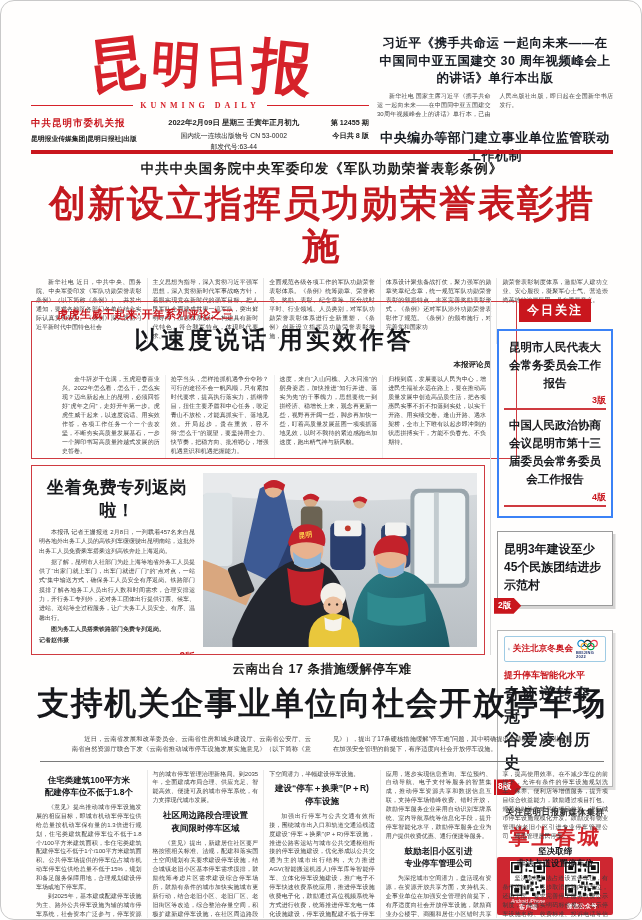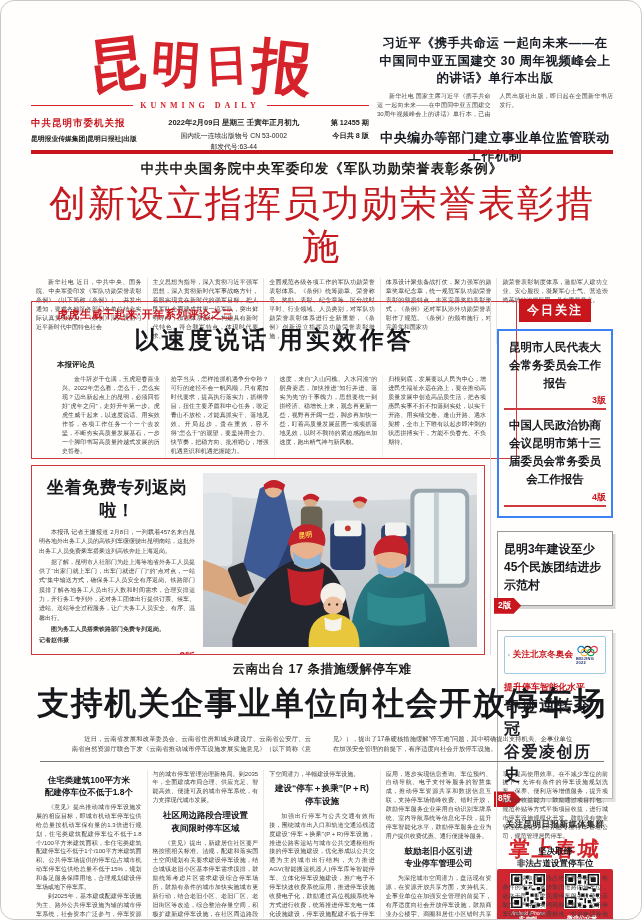--- a/index.html
+++ b/index.html
@@ -30,32 +30,32 @@
            text-align:justify;overflow:hidden;}
   .tn-body1{height:30px;}
   .tn-body p{margin:0;text-indent:2em;}
   .tn-gap{height:7px;}
   .tn-h2{font-size:13px;}
   
   .red-rule{position:absolute;left:30px;top:149px;width:582px;height:4px;background:#c9161d;}
   
   .lead-story{position:absolute;left:30px;top:159px;width:582px;}
   .ls-kicker{text-align:center;font-size:13.5px;font-weight:900;color:#1d1d1d;letter-spacing:1px;}
-  .ls-headline{text-align:center;font-size:37px;font-weight:400;color:#c41a20;letter-spacing:2px;
+  .ls-headline{text-align:center;font-size:37px;font-weight:700;color:#c41a20;letter-spacing:2px;
                line-height:1.15;margin-top:5px;}
   .ls-cols{display:flex;margin-top:10px;height:66px;overflow:hidden;}
   .ls-col{flex:1;font-size:6px;line-height:1.5;color:#3d3d3d;text-align:justify;padding:0 5px;}
   .ls-col+.ls-col{border-left:1px solid #e4e4e4;}
   .ls-col p{margin:0;text-indent:2em;}
   
   .commentary{position:absolute;left:30px;top:300px;width:486px;height:158px;border:1px solid #cf3a40;
               box-sizing:border-box;padding:5px 25px;overflow:hidden;}
   .cm-eyebrow{color:#c9161d;font-weight:900;font-size:11px;letter-spacing:.5px;}
   .cm-title{text-align:center;font-size:24px;font-weight:900;color:#17181c;letter-spacing:3px;margin-top:2px;}
-  .cm-byline{text-align:left;font-size:7.5px;font-weight:bold;color:#222;margin:4px 0 5px;}
+  .cm-byline{text-align:right;font-size:7.5px;font-weight:bold;color:#222;margin:4px 0 5px;}
   .cm-cols{display:flex;height:88px;overflow:hidden;}
   .cm-col{flex:1;font-size:6px;line-height:1.5;color:#3d3d3d;text-align:justify;padding:0 5px;}
   .cm-col+.cm-col{border-left:1px solid #eee;}
   .cm-col p{margin:0;text-indent:2em;}
   
   .photo-box{position:absolute;left:30px;top:464px;width:454px;height:190px;border:1px solid #cf3a40;
              box-sizing:border-box;padding:7px;display:flex;gap:8px;overflow:hidden;}
   .ps-text{width:156px;flex:none;}
   .ps-title{font-size:17px;font-weight:900;color:#17181c;text-align:center;margin:3px 0 6px;letter-spacing:.5px;}
   .ps-text p{margin:0 0 2px;font-size:6px;line-height:1.55;color:#3d3d3d;text-align:justify;text-indent:2em;}
@@ -75,21 +75,21 @@
               padding-bottom:1px;margin:2px 0 7px;}
   .brief-box{border:1px solid #9a9a9a;box-shadow:2.5px 3px 0 rgba(0,0,0,.16);margin-top:13px;
              padding:8px 6px 11px;position:relative;}
   .brief-title{font-size:12px;font-weight:900;color:#17181c;line-height:1.5;text-align:left;}
   .ribbon{position:absolute;left:-4px;bottom:-9px;background:#c9161d;color:#fff;font-size:8.5px;
           font-weight:900;padding:2px 10px 2px 4px;
           clip-path:polygon(0 0,72% 0,100% 50%,72% 100%,0 100%);}
   .oly-box{border:1px solid #b5b5b5;box-shadow:2.5px 3px 0 rgba(0,0,0,.12);margin-top:24px;
            padding:5px 6px 12px;position:relative;}
   .oly-strip{border:1.5px solid #9fcbe4;border-radius:2px;display:flex;align-items:center;gap:3px;
-             padding:8px 3px;}
+             padding:2px 3px;}
   .oly-label{color:#c9161d;font-weight:900;font-size:8.6px;white-space:nowrap;flex:1;text-align:center;}
   .oly-rings{display:flex;flex-direction:column;align-items:center;line-height:1;}
   .rings-cap{font-size:4px;color:#1d2f6b;font-weight:bold;letter-spacing:.3px;}
   .oly-event{color:#c9161d;font-weight:900;font-size:9px;margin-top:7px;}
   .oly-line{font-size:16px;font-weight:900;color:#1d1f24;letter-spacing:1.5px;line-height:1.45;}
   .media{text-align:center;margin-top:20px;}
   .media-lead{font-size:8.5px;font-weight:900;color:#2e2e2e;letter-spacing:.5px;}
   .media-brand{font-size:21px;font-weight:900;color:#d3252b;letter-spacing:2px;margin-top:4px;
                transform:skewX(-4deg);font-family:"DejaVu Serif","Liberation Serif",serif;}
   .qr-banner{background:#ce2731;margin-top:6px;padding:4px 4px 3px;display:flex;justify-content:space-around;

